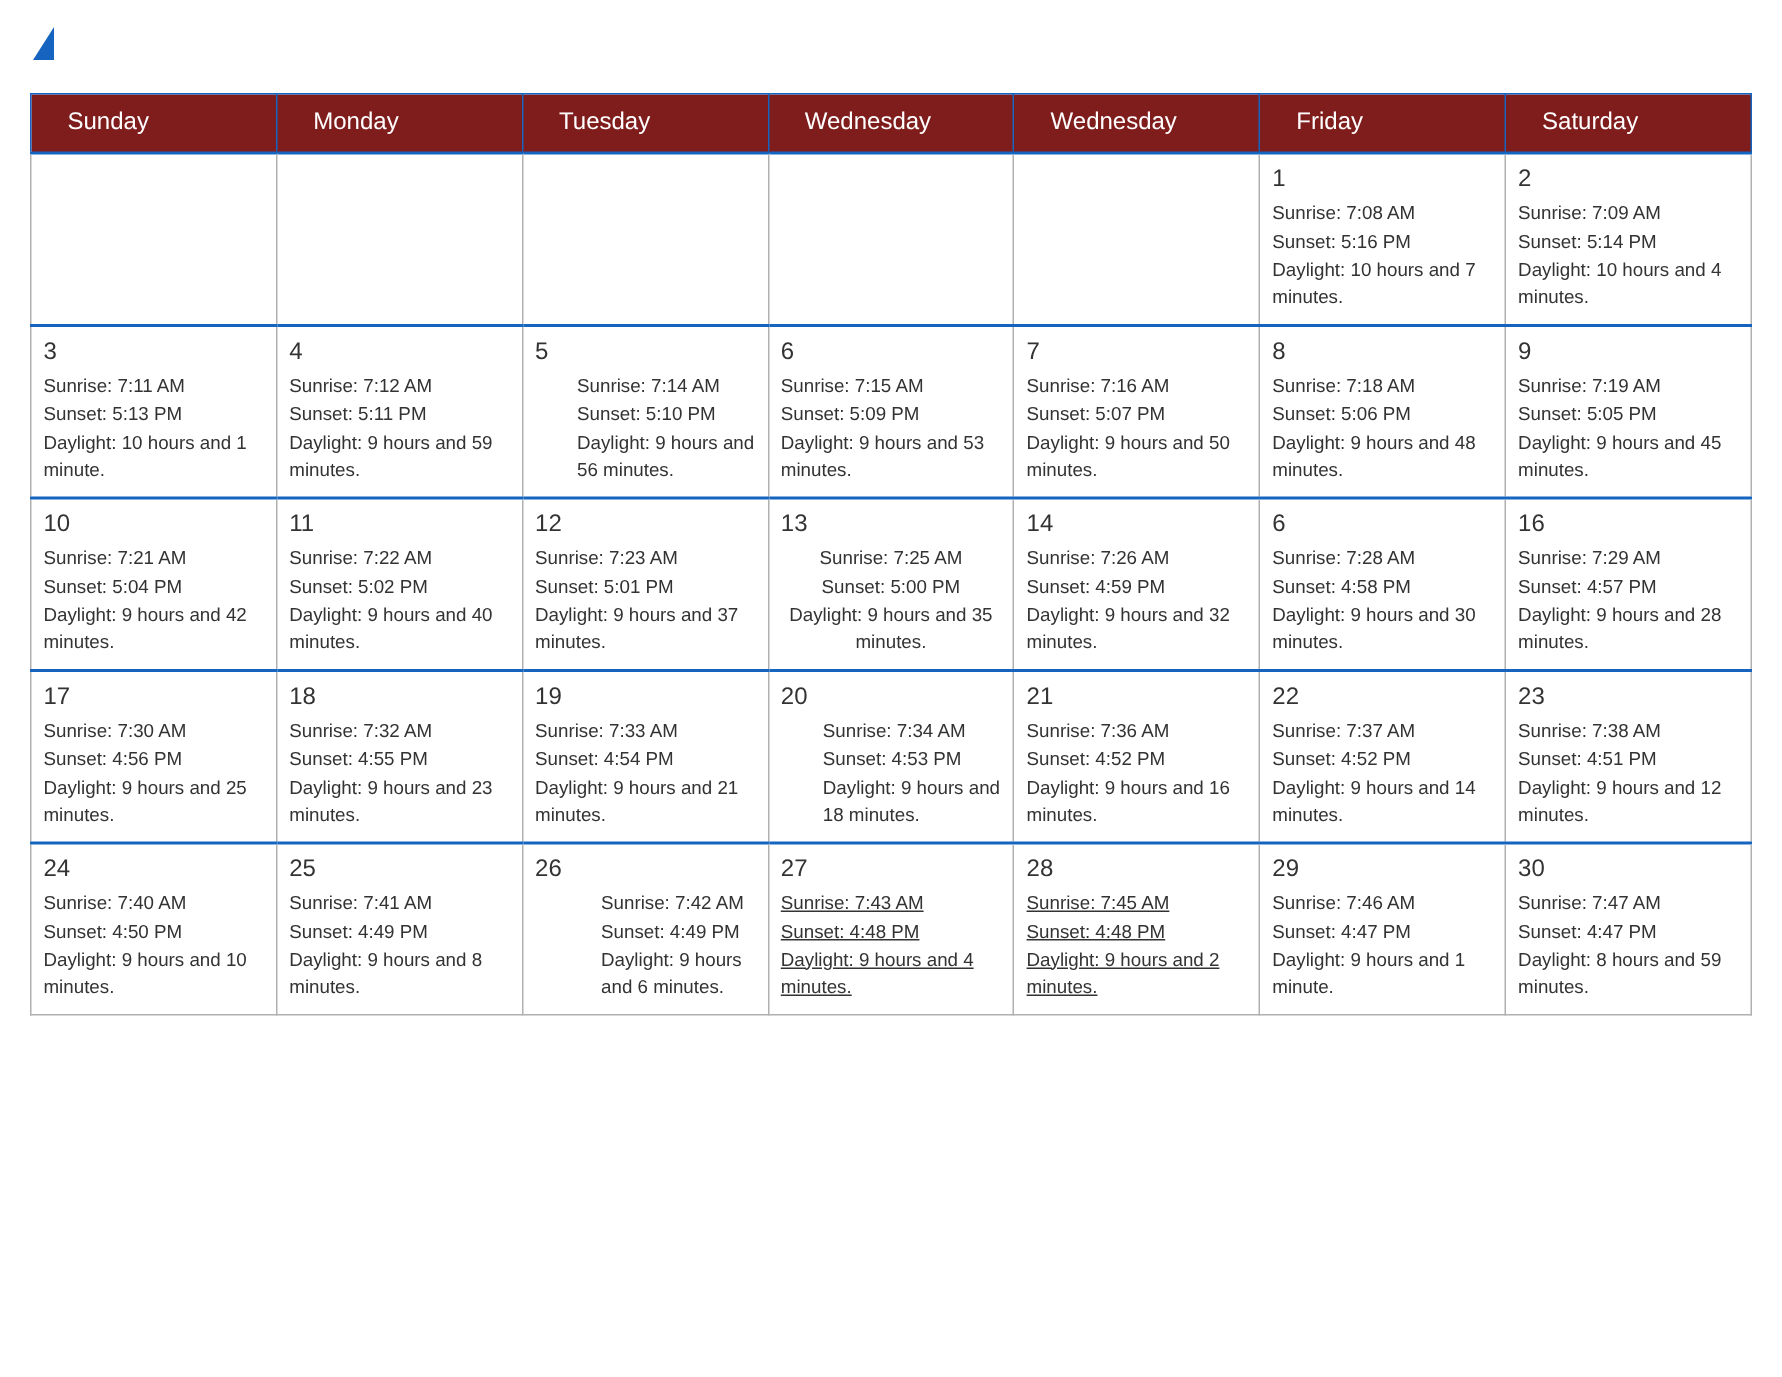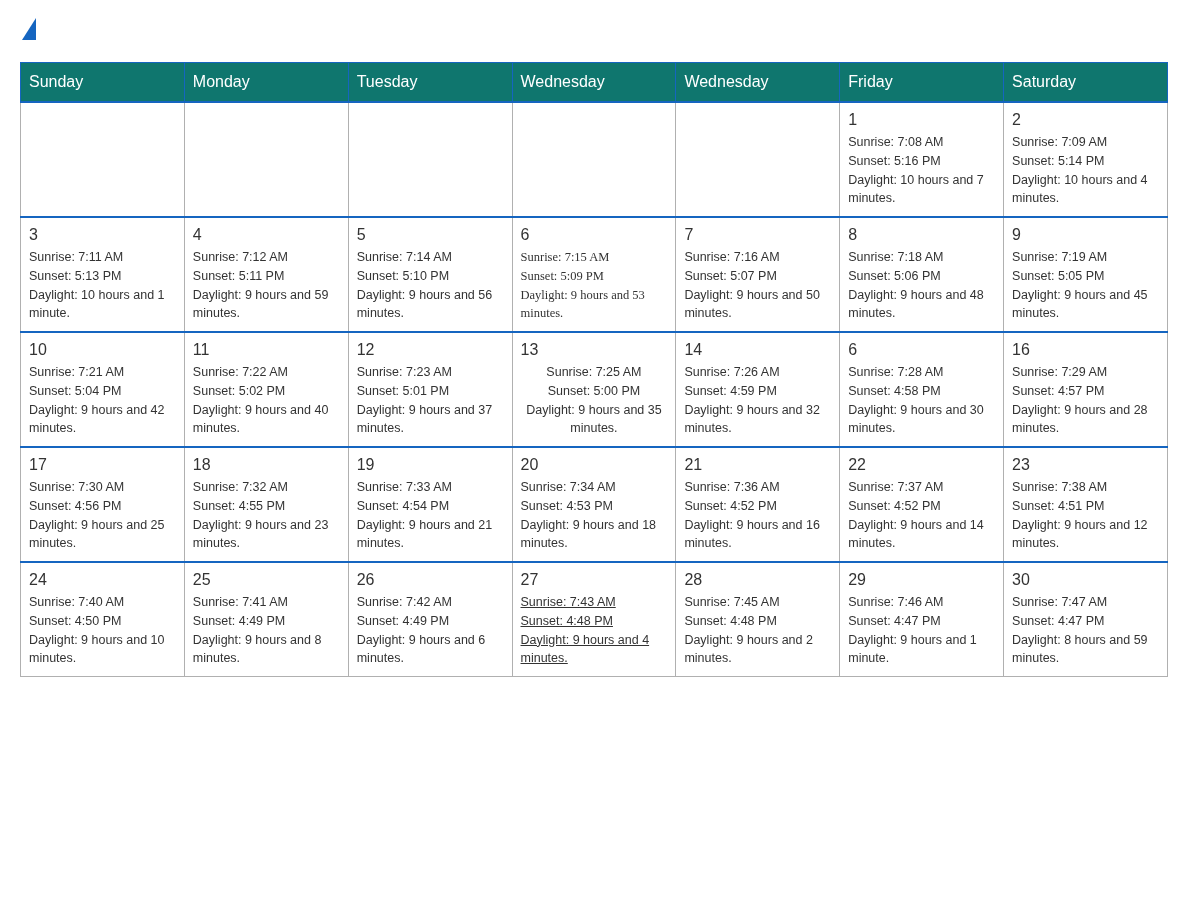--- a/index.html
+++ b/index.html
@@ -57,25 +57,25 @@
       font-size: 22px;
       color: #555;
       margin-top: 4px;
     }
     .calendar {
       width: 100%;
       border-collapse: collapse;
       border: 1px solid #1565c0;
     }
     .calendar th {
-      background-color: #0f766e;
+      background-color: #7f1d1d;
       color: #fff;
       font-size: 16px;
       font-weight: normal;
-      padding: 10px 8px;
+      padding: 10px 24px;
       text-align: left;
       border: 1px solid #1565c0;
     }
     .calendar td {
       vertical-align: top;
       padding: 8px;
       border: 1px solid #b0b0b0;
       width: 14.28%;
       min-height: 110px;
       font-size: 13px;
@@ -158,27 +158,27 @@
 Daylight: 10 hours and 1 minute.</div>
         </td>
         <td>
           <span class="day-number">4</span>
           <div class="day-info" style="white-space: pre-line;">Sunrise: 7:12 AM
 Sunset: 5:11 PM
 Daylight: 9 hours and 59 minutes.</div>
         </td>
         <td>
           <span class="day-number">5</span>
-          <div class="day-info" style="white-space: pre-line;">Sunrise: 7:14 AM
+          <div class="day-info" style="white-space: pre-line; margin-left: 28px;">Sunrise: 7:14 AM
 Sunset: 5:10 PM
 Daylight: 9 hours and 56 minutes.</div>
         </td>
         <td>
           <span class="day-number">6</span>
-          <div class="day-info" style="white-space: pre-line; font-family: Liberation Serif, serif;">Sunrise: 7:15 AM
+          <div class="day-info" style="white-space: pre-line;">Sunrise: 7:15 AM
 Sunset: 5:09 PM
 Daylight: 9 hours and 53 minutes.</div>
         </td>
         <td>
           <span class="day-number">7</span>
           <div class="day-info" style="white-space: pre-line;">Sunrise: 7:16 AM
 Sunset: 5:07 PM
 Daylight: 9 hours and 50 minutes.</div>
         </td>
         <td>
@@ -252,21 +252,21 @@
 Daylight: 9 hours and 23 minutes.</div>
         </td>
         <td>
           <span class="day-number">19</span>
           <div class="day-info" style="white-space: pre-line;">Sunrise: 7:33 AM
 Sunset: 4:54 PM
 Daylight: 9 hours and 21 minutes.</div>
         </td>
         <td>
           <span class="day-number">20</span>
-          <div class="day-info" style="white-space: pre-line;">Sunrise: 7:34 AM
+          <div class="day-info" style="white-space: pre-line; margin-left: 28px;">Sunrise: 7:34 AM
 Sunset: 4:53 PM
 Daylight: 9 hours and 18 minutes.</div>
         </td>
         <td>
           <span class="day-number">21</span>
           <div class="day-info" style="white-space: pre-line;">Sunrise: 7:36 AM
 Sunset: 4:52 PM
 Daylight: 9 hours and 16 minutes.</div>
         </td>
         <td>
@@ -290,33 +290,33 @@
 Daylight: 9 hours and 10 minutes.</div>
         </td>
         <td>
           <span class="day-number">25</span>
           <div class="day-info" style="white-space: pre-line;">Sunrise: 7:41 AM
 Sunset: 4:49 PM
 Daylight: 9 hours and 8 minutes.</div>
         </td>
         <td>
           <span class="day-number">26</span>
-          <div class="day-info" style="white-space: pre-line;">Sunrise: 7:42 AM
+          <div class="day-info" style="white-space: pre-line; margin-left: 44px;">Sunrise: 7:42 AM
 Sunset: 4:49 PM
 Daylight: 9 hours and 6 minutes.</div>
         </td>
         <td>
           <span class="day-number">27</span>
           <div class="day-info" style="white-space: pre-line; text-decoration: underline;">Sunrise: 7:43 AM
 Sunset: 4:48 PM
 Daylight: 9 hours and 4 minutes.</div>
         </td>
         <td>
           <span class="day-number">28</span>
-          <div class="day-info" style="white-space: pre-line;">Sunrise: 7:45 AM
+          <div class="day-info" style="white-space: pre-line; text-decoration: underline;">Sunrise: 7:45 AM
 Sunset: 4:48 PM
 Daylight: 9 hours and 2 minutes.</div>
         </td>
         <td>
           <span class="day-number">29</span>
           <div class="day-info" style="white-space: pre-line;">Sunrise: 7:46 AM
 Sunset: 4:47 PM
 Daylight: 9 hours and 1 minute.</div>
         </td>
         <td>

